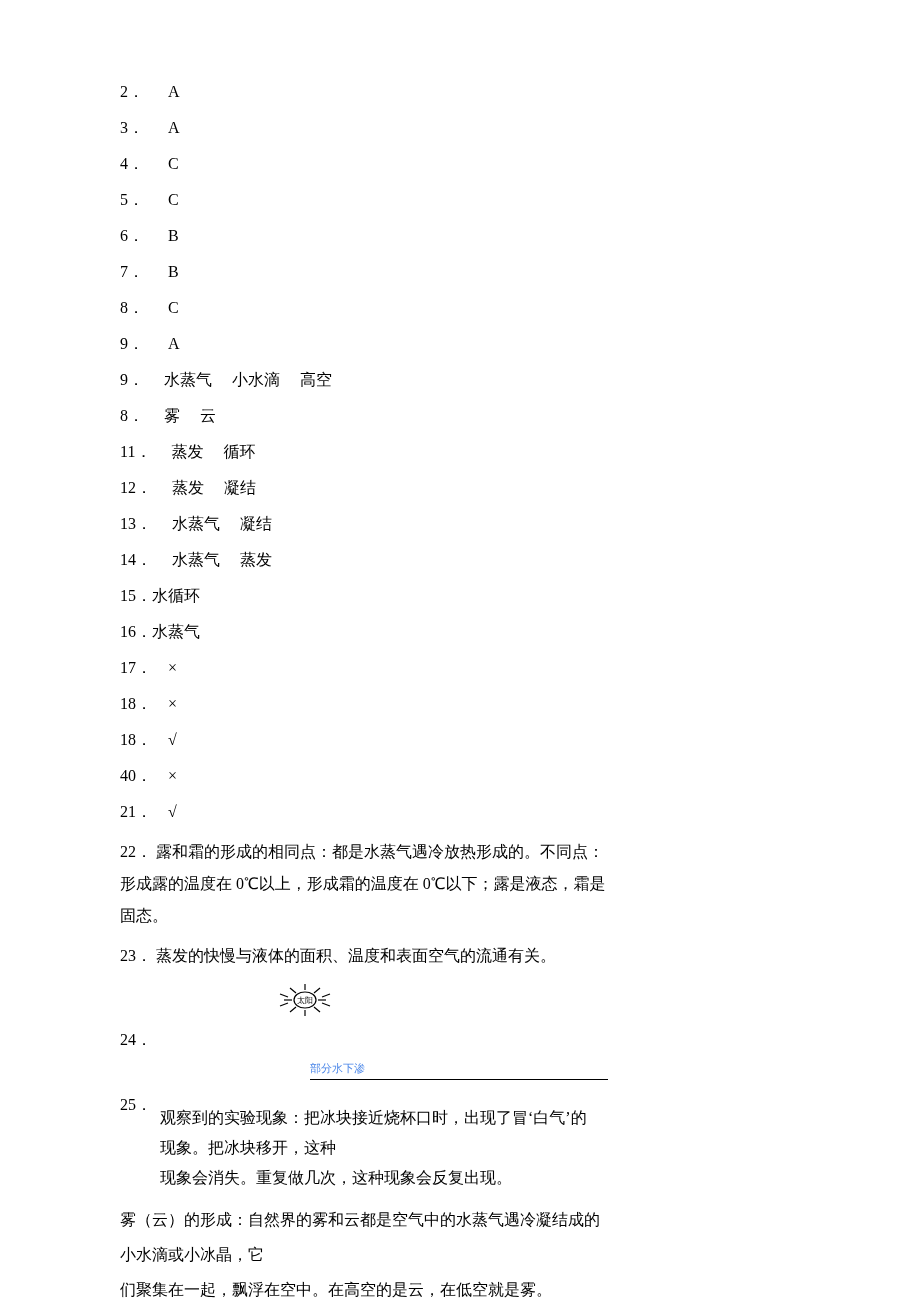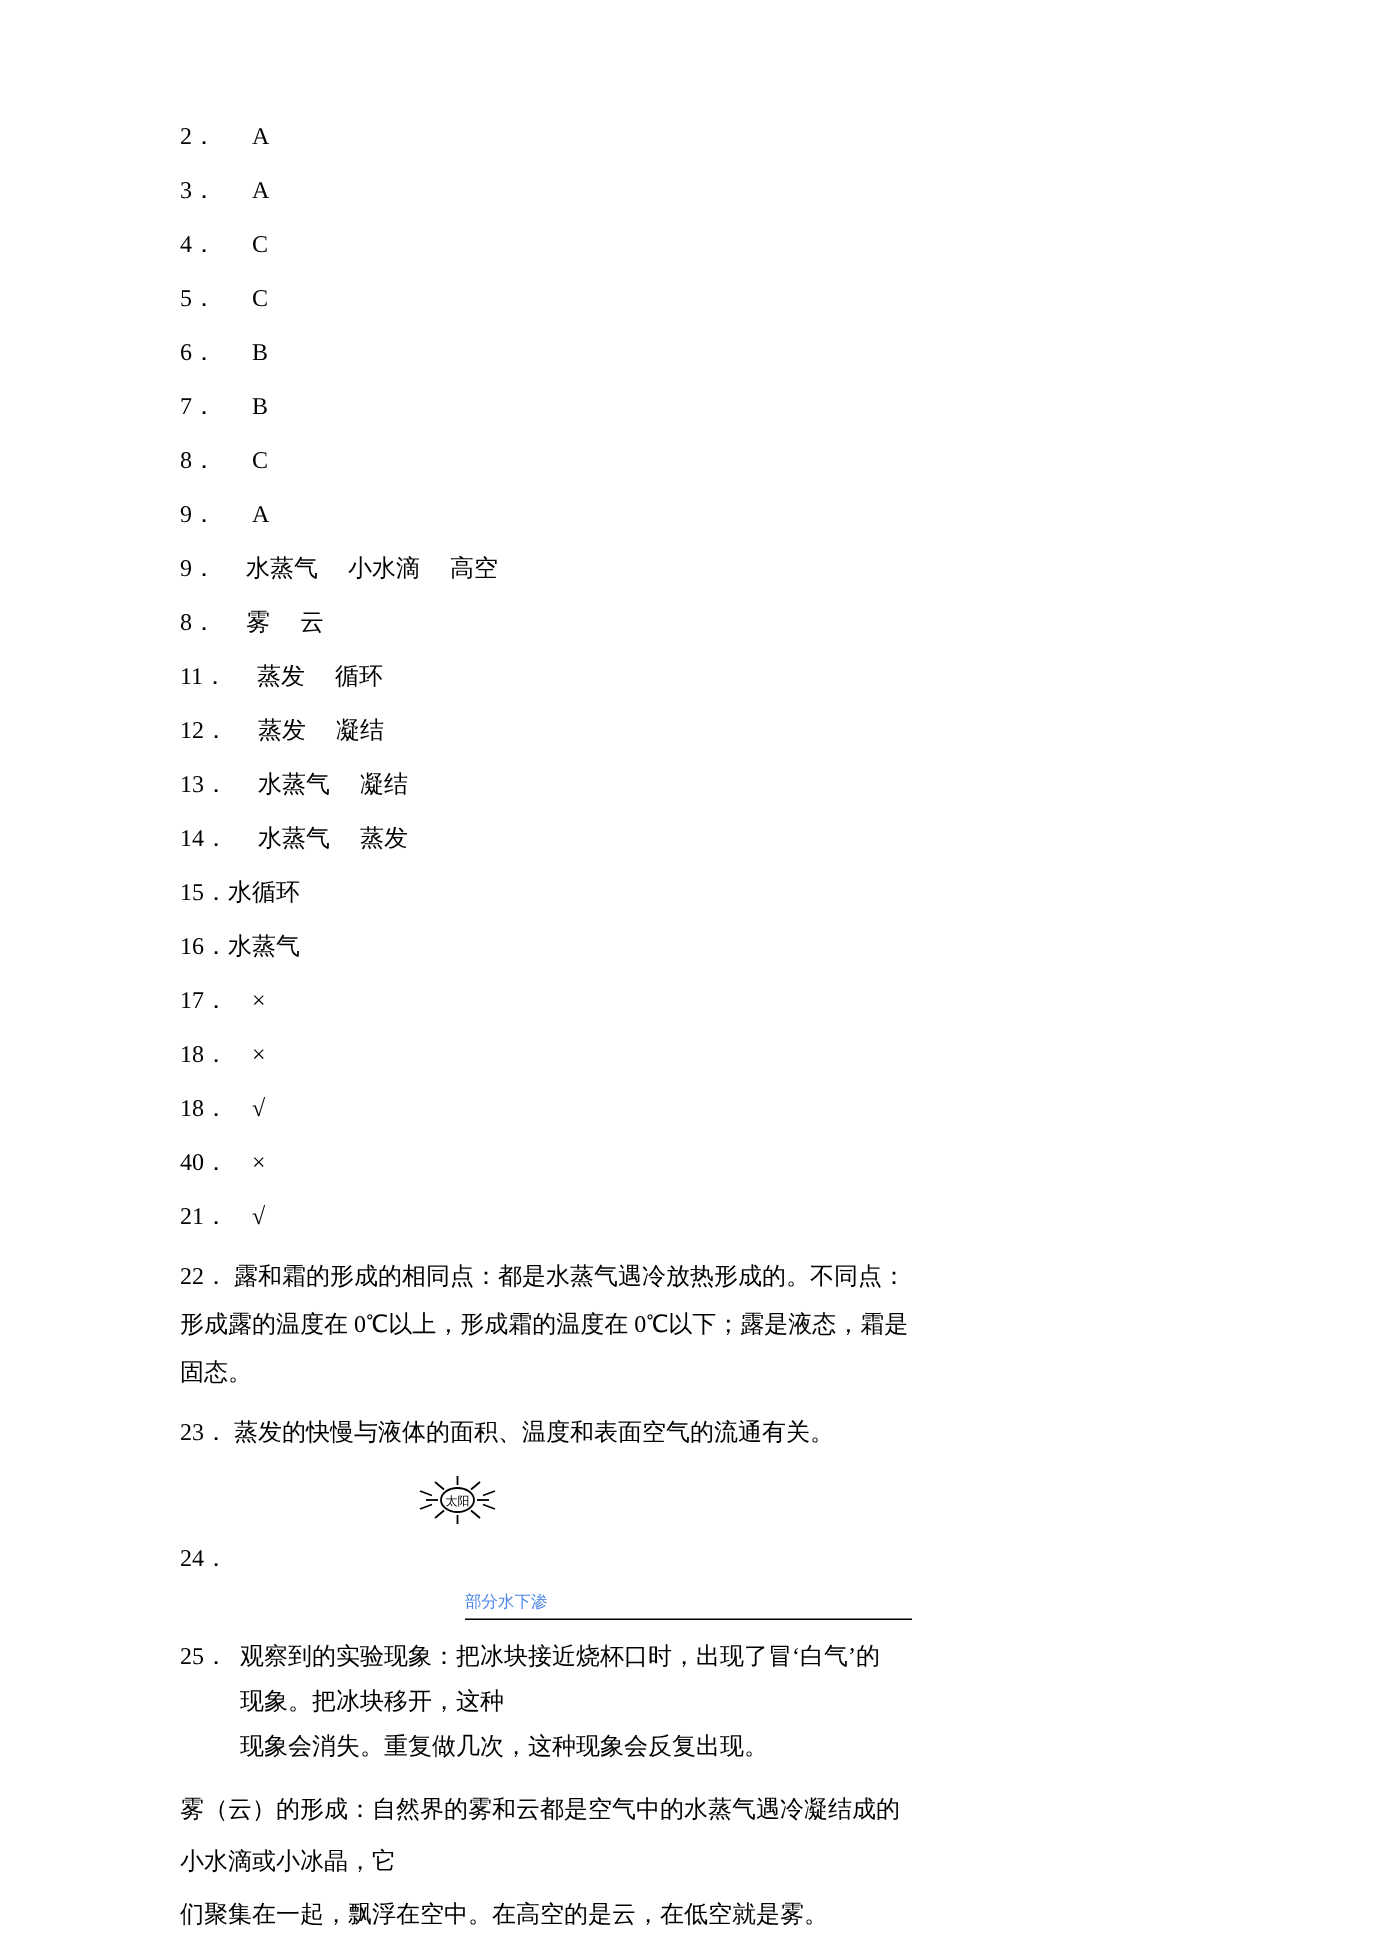--- a/index.html
+++ b/index.html
@@ -74,20 +74,21 @@
   .q25-block .first-row {
     display: flex;
   }
   .q25-block .n25 {
     min-width: 40px;
     padding-left: 0;
   }
   .q25-block .body {
     flex: 1;
     padding-right: 10px;
+    margin-top: 13px;
   }
   .spaced-para {
     line-height: 2.2;
     margin-top: 6px;
   }
 </style>
 </head>
 <body>
 
 <div class="page">

